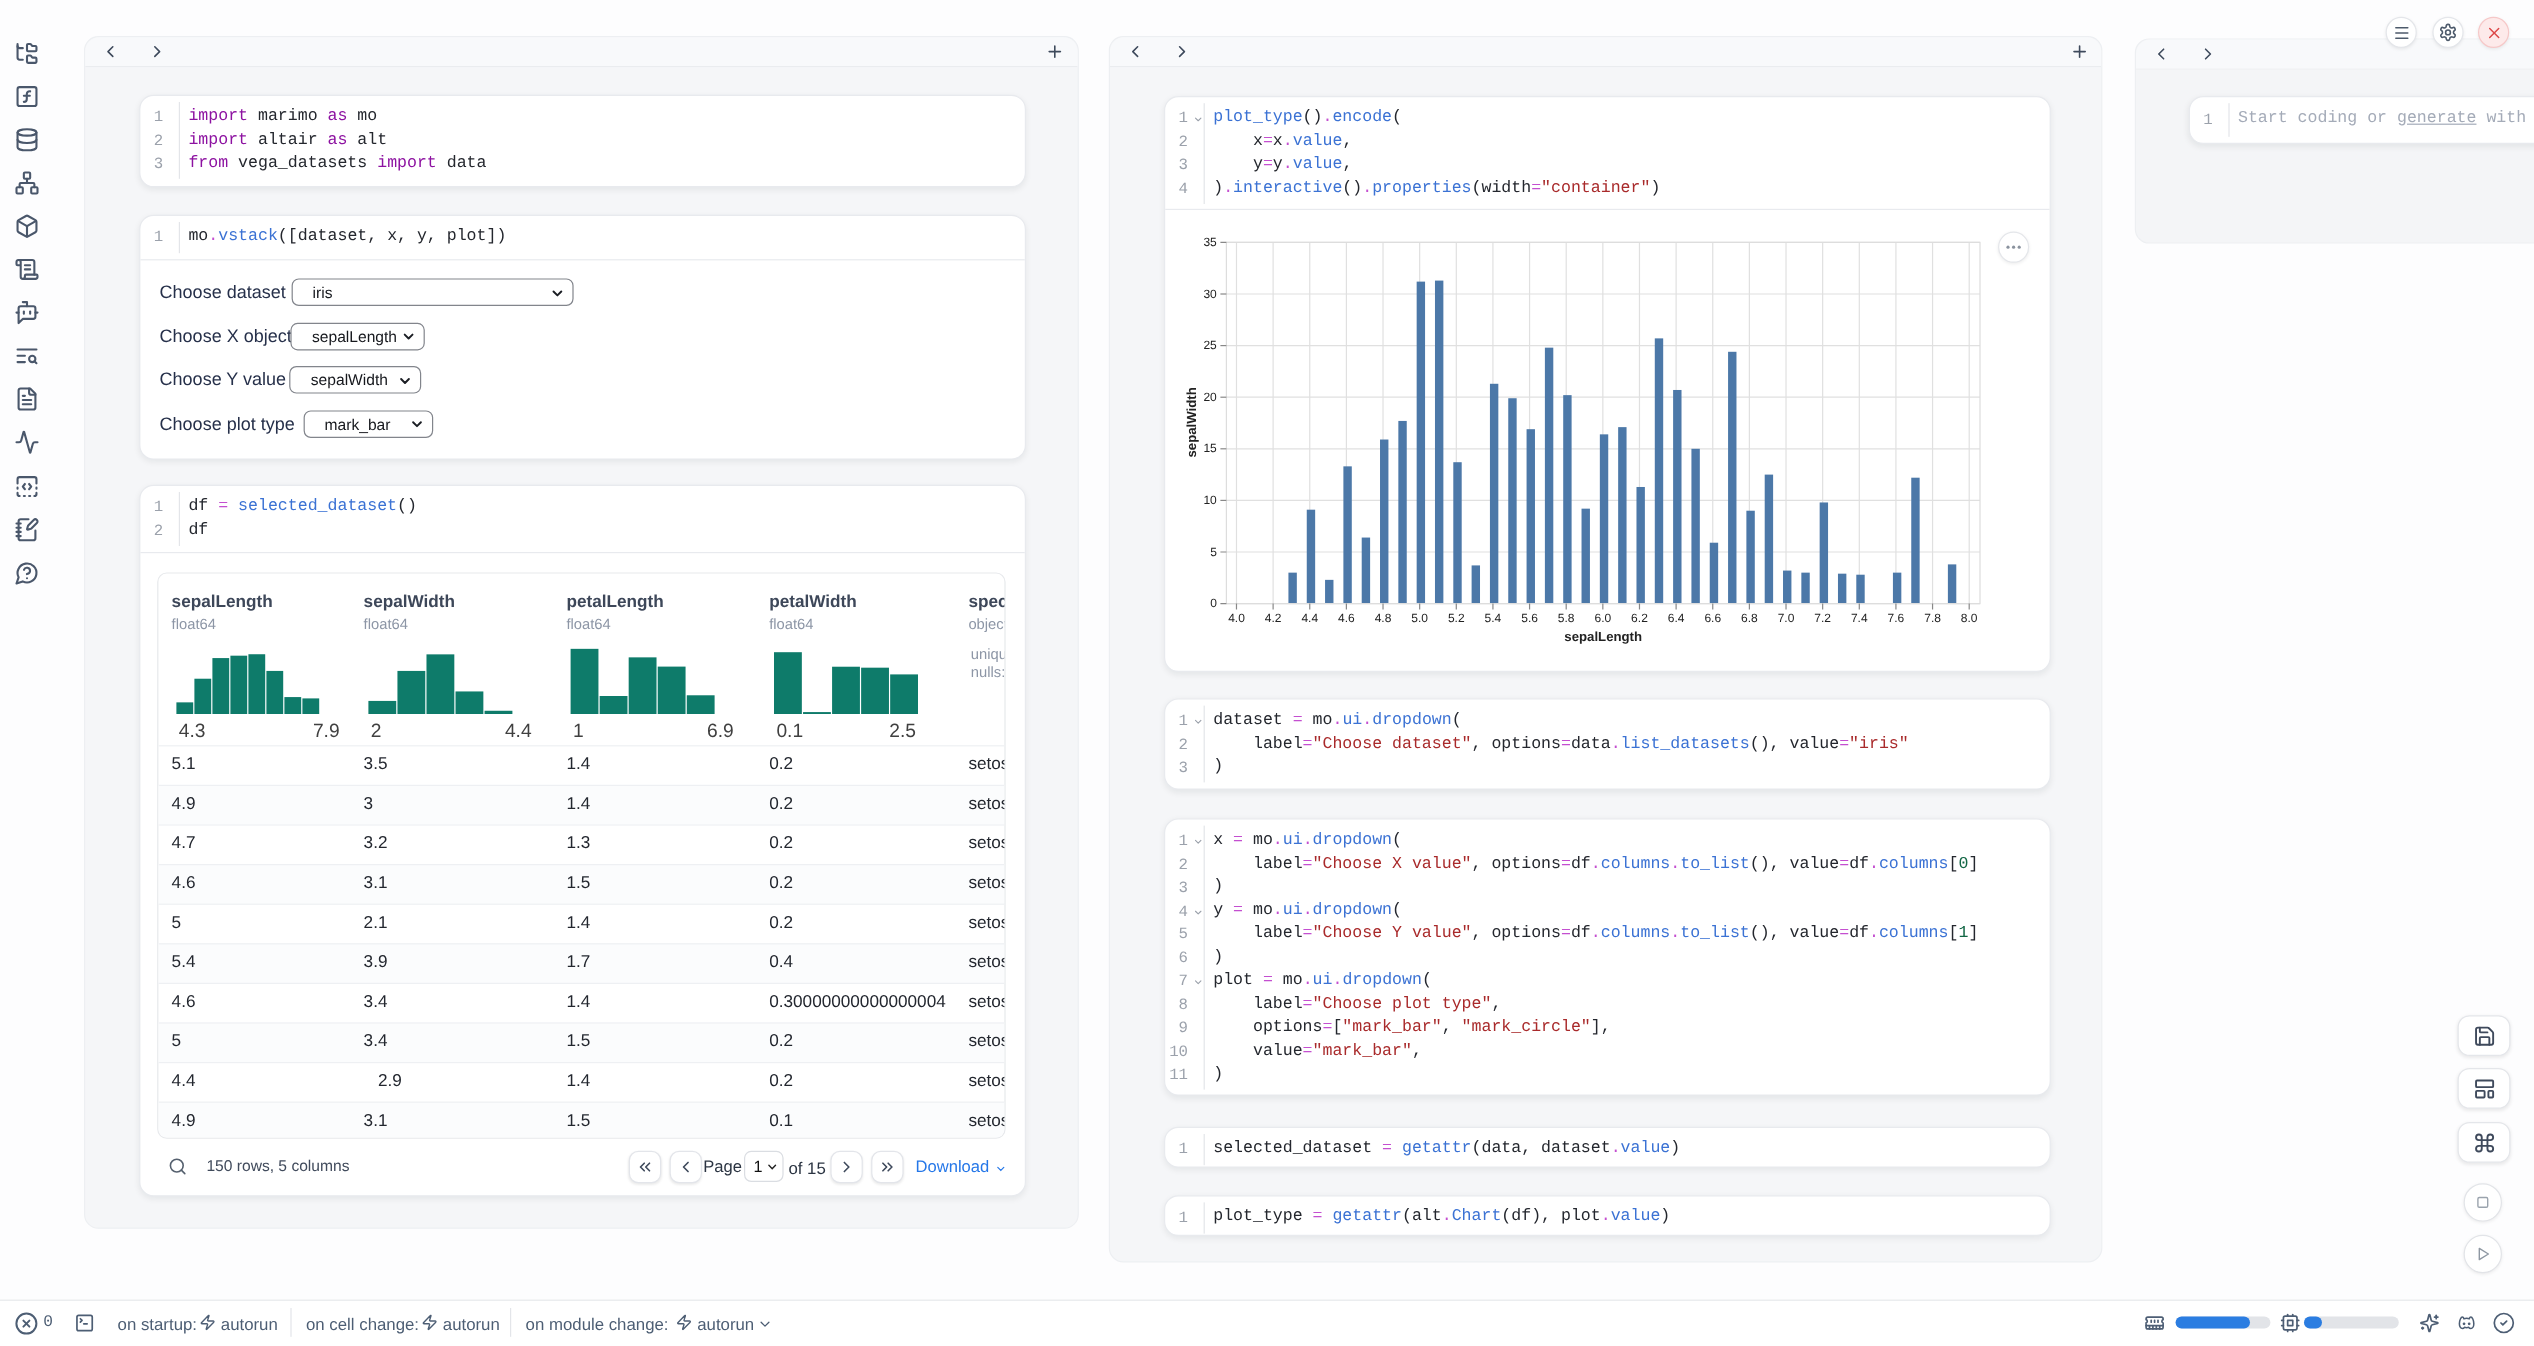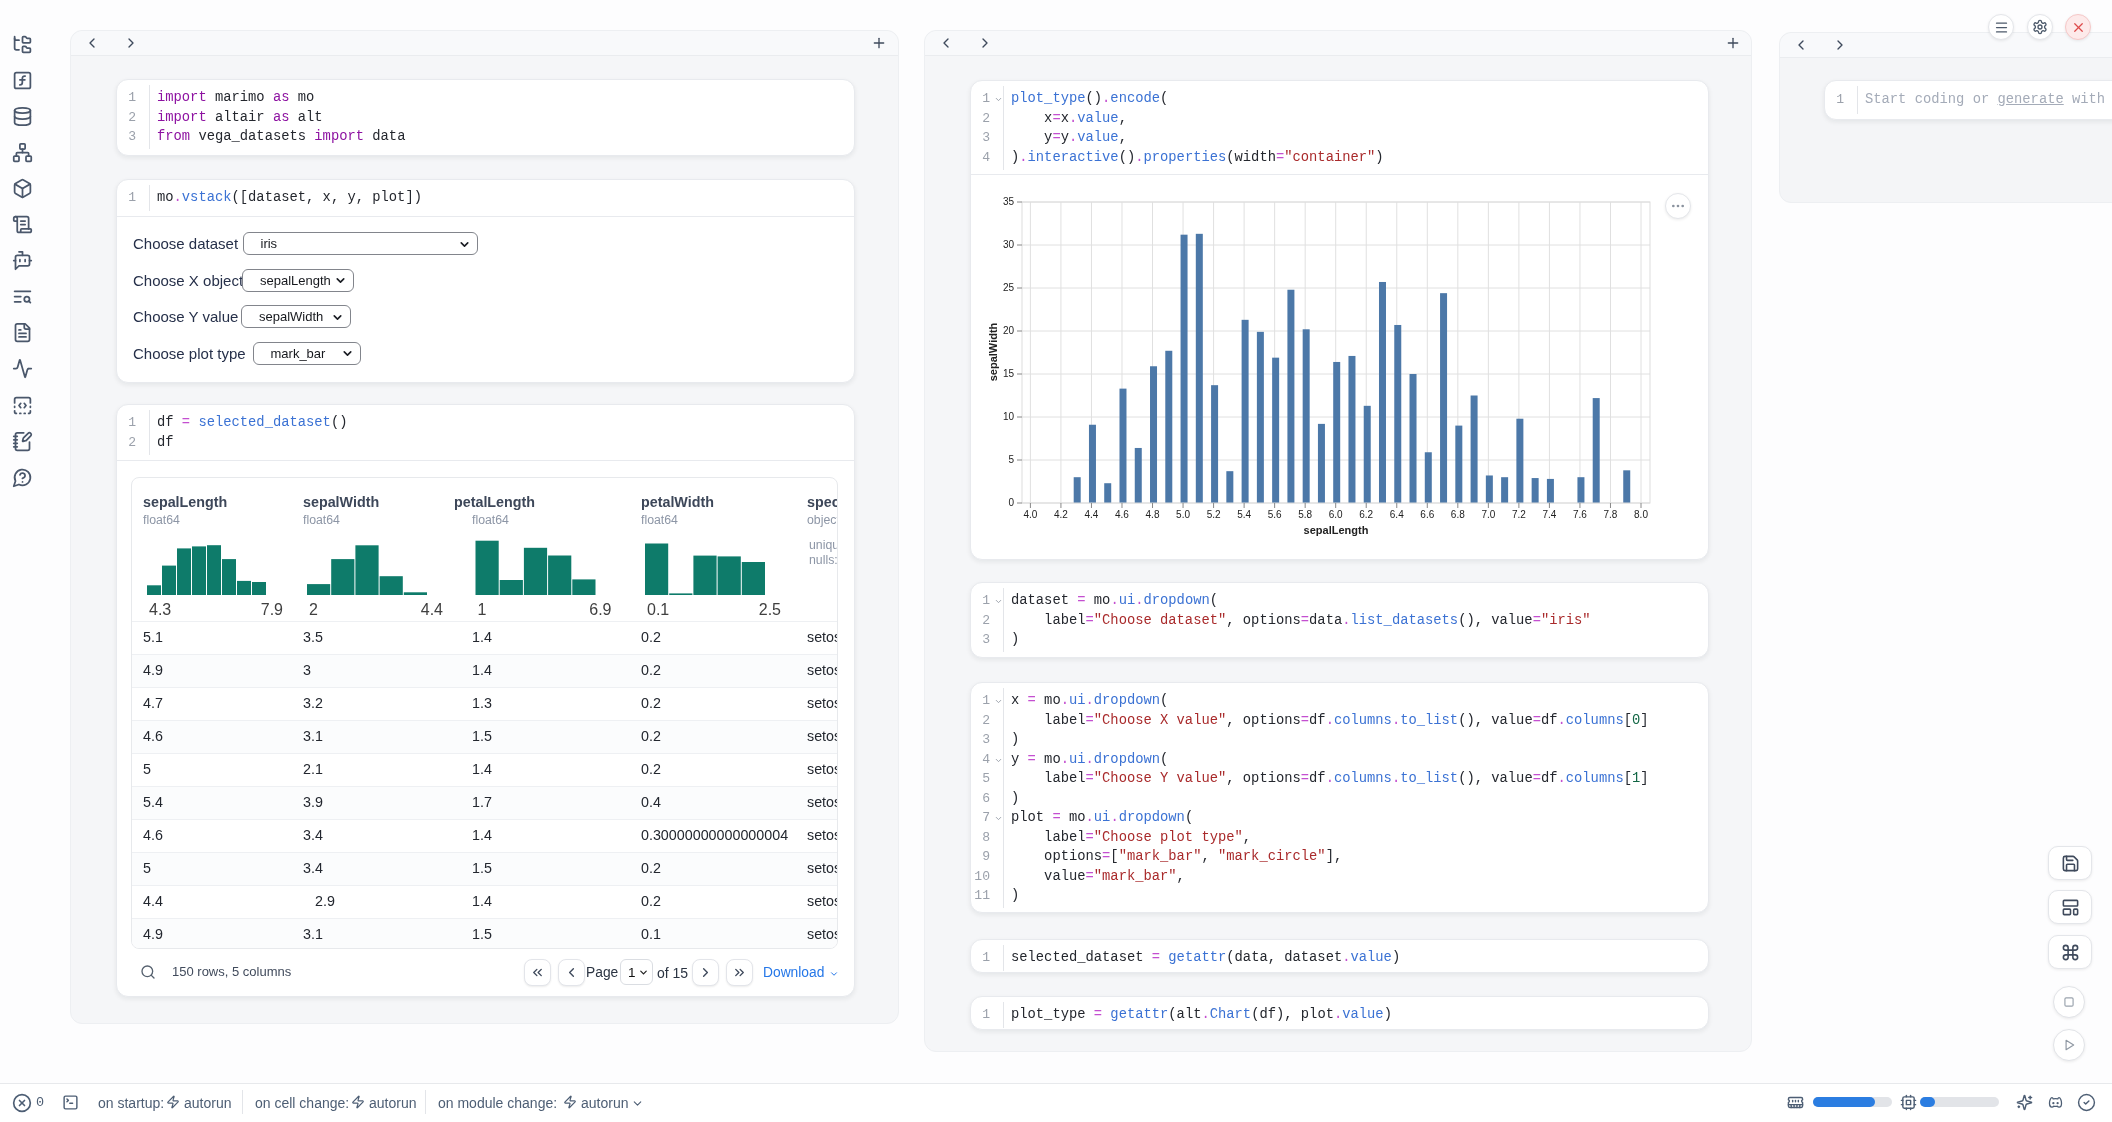--- a/index.html
+++ b/index.html
@@ -176,21 +176,21 @@
 2</div>
 <div class="gut" style="left:149px;top:410px;height:45px"></div>
 <div class="code" style="left:157px;top:413px">df <span class="o">=</span> <span class="p">selected_dataset</span>()
 df</div>
 <div class="abs" style="left:117px;top:460px;width:737px;height:1px;background:#e8eaee"></div>
 <div class="abs" style="left:131px;top:477px;width:707px;height:472px;border:1px solid #e7e9ec;border-radius:8px;background:#fff;overflow:hidden">
     <div class="abs thead" style="left:11px;top:16px;white-space:nowrap">sepalLength</div>
     <div class="abs ttype" style="left:11px;top:35px;white-space:nowrap">float64</div>
     <div class="abs thead" style="left:171px;top:16px;white-space:nowrap">sepalWidth</div>
     <div class="abs ttype" style="left:171px;top:35px;white-space:nowrap">float64</div>
-    <div class="abs thead" style="left:322px;top:16px;white-space:nowrap">petalLength</div>
+    <div class="abs thead" style="left:340px;top:16px;white-space:nowrap">petalLength</div>
     <div class="abs ttype" style="left:340px;top:35px;white-space:nowrap">float64</div>
     <div class="abs thead" style="left:509px;top:16px;white-space:nowrap">petalWidth</div>
     <div class="abs ttype" style="left:509px;top:35px;white-space:nowrap">float64</div>
     <div class="abs thead" style="left:675px;top:16px;white-space:nowrap">species</div>
     <div class="abs ttype" style="left:675px;top:35px;white-space:nowrap">object</div>
     <div class="abs ttype" style="left:677px;top:60px;white-space:nowrap">unique: 3</div>
     <div class="abs ttype" style="left:677px;top:75px;white-space:nowrap">nulls: 0</div>
     <svg class="abs" style="left:0;top:0" width="707" height="130">
       <rect x="15.0" y="107.3" width="14" height="9.7" fill="#0e7b6a"></rect>
       <rect x="30.0" y="87.6" width="14" height="29.4" fill="#0e7b6a"></rect>
@@ -222,21 +222,21 @@
       <rect x="585.6" y="78.4" width="23.2" height="38.6" fill="#0e7b6a"></rect>
       <rect x="609.8" y="84.0" width="23.2" height="33.0" fill="#0e7b6a"></rect>
     </svg>
     <div class="abs hminmax" style="left:17px;top:123px">4.3</div>
     <div class="abs hminmax" style="left:111px;top:123px;width:40px;text-align:right">7.9</div>
     <div class="abs hminmax" style="left:177px;top:123px">2</div>
     <div class="abs hminmax" style="left:271px;top:123px;width:40px;text-align:right">4.4</div>
     <div class="abs hminmax" style="left:345.5px;top:123px">1</div>
     <div class="abs hminmax" style="left:439.5px;top:123px;width:40px;text-align:right">6.9</div>
     <div class="abs hminmax" style="left:515px;top:123px">0.1</div>
-    <div class="abs hminmax" style="left:609px;top:123px;width:40px;text-align:right">2.5</div>
+    <div class="abs hminmax" style="left:609px;top:123px;width:40px;">2.5</div>
     <div class="tbl-sep" style="top:143px"></div>
     <div class="abs tval" style="left:11px;top:151px;white-space:nowrap">5.1</div>
     <div class="abs tval" style="left:171px;top:151px;white-space:nowrap">3.5</div>
     <div class="abs tval" style="left:340px;top:151px;white-space:nowrap">1.4</div>
     <div class="abs tval" style="left:509px;top:151px;white-space:nowrap">0.2</div>
     <div class="abs tval" style="left:675px;top:151px;white-space:nowrap">setosa</div>
     <div class="abs" style="left:0;right:0;top:176px;height:33px;background:#fbfcfd"></div>
     <div class="tbl-sep" style="top:176px"></div>
     <div class="abs tval" style="left:11px;top:184px;white-space:nowrap">4.9</div>
     <div class="abs tval" style="left:171px;top:184px;white-space:nowrap">3</div>

